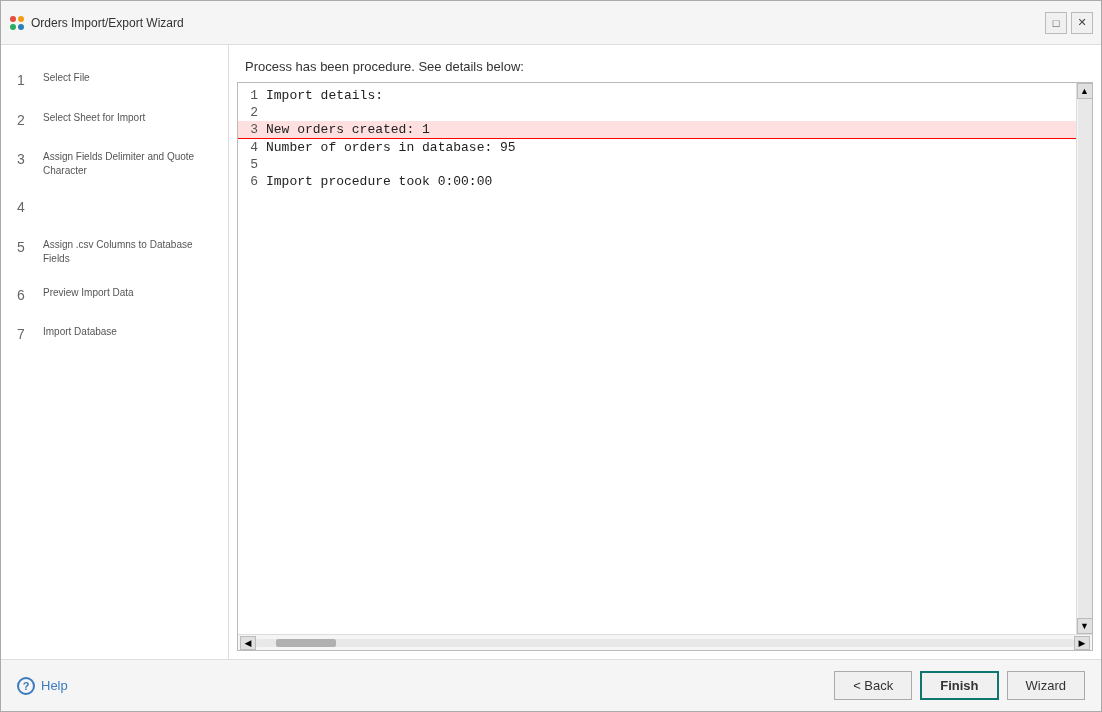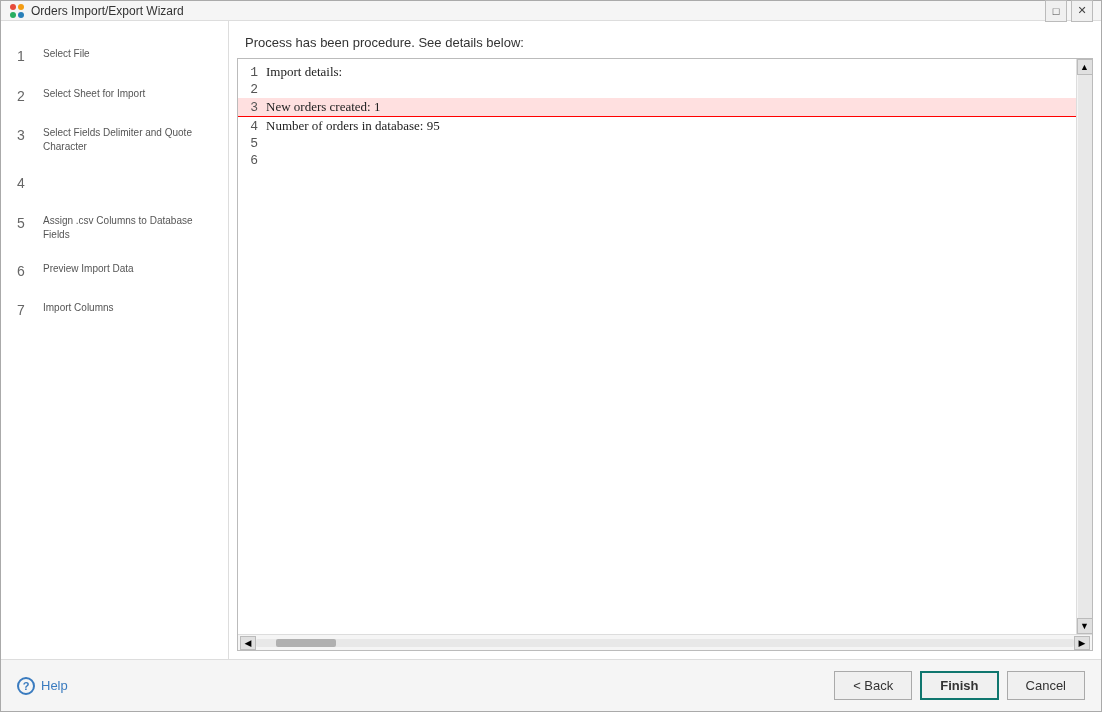--- a/index.html
+++ b/index.html
@@ -17,21 +17,21 @@
       height: 712px;
       background: #ffffff;
       border: 1px solid #aaa;
       box-shadow: 2px 2px 8px rgba(0,0,0,0.3);
       display: flex;
       flex-direction: column;
     }
     .title-bar {
       background: #f5f5f5;
       border-bottom: 1px solid #ddd;
-      height: 20px;
+      height: 44px;
       display: flex;
       align-items: center;
       padding: 0 8px;
       justify-content: space-between;
       flex-shrink: 0;
     }
     .title-bar-left {
       display: flex;
       align-items: center;
       gap: 6px;
@@ -146,21 +146,21 @@
     .line-number {
       color: #555;
       min-width: 28px;
       text-align: right;
       padding-right: 8px;
       user-select: none;
       font-family: 'Courier New', Courier, monospace;
       font-size: 13px;
     }
     .line-text {
-      font-family: Liberation Serif, serif;
+      font-family: Liberation Mono, monospace;
       font-size: 13px;
       color: #222;
     }
     .line-highlight {
       background-color: rgba(255,0,0,0.12);
       border-bottom: 1px solid red;
     }
 
     .scrollbar-track-h {
       flex: 1;
@@ -303,36 +303,36 @@
     <div class="sidebar-item">
       <span class="step-number">1</span>
       <span class="step-label">Select File</span>
     </div>
         <div class="sidebar-item">
       <span class="step-number">2</span>
       <span class="step-label">Select Sheet for Import</span>
     </div>
         <div class="sidebar-item">
       <span class="step-number">3</span>
-      <span class="step-label">Select Fields Delimiter and Quote Character</span>
+      <span class="step-label">Assign Fields Delimiter and Quote Character</span>
     </div>
         <div class="sidebar-item">
       <span class="step-number">4</span>
     </div>
         <div class="sidebar-item">
       <span class="step-number">5</span>
       <span class="step-label">Assign .csv Columns to Database Fields</span>
     </div>
         <div class="sidebar-item">
       <span class="step-number">6</span>
       <span class="step-label">Preview Import Data</span>
     </div>
         <div class="sidebar-item">
       <span class="step-number">7</span>
-      <span class="step-label">Import Columns</span>
+      <span class="step-label">Import Database</span>
     </div>
       </div>
 
     <div class="main-content">
       <div class="process-header">
         <span>Process has been procedure. See details below:</span>
       </div>
 
       <div class="log-container">
         <div style="display:flex; flex:1; overflow:hidden;">
@@ -352,20 +352,21 @@
               <div class="log-line">
       <span class="line-number">4</span>
       <span class="line-text">Number of orders in database: 95</span>
     </div>
               <div class="log-line">
       <span class="line-number">5</span>
       <span class="line-text"></span>
     </div>
               <div class="log-line">
       <span class="line-number">6</span>
+      <span class="line-text">Import procedure took 0:00:00</span>
     </div>
             </div>
           <div class="vertical-scroll">
             <div class="v-scroll-arrow">▲</div>
             <div class="v-scroll-track"></div>
             <div class="v-scroll-arrow">▼</div>
           </div>
         </div>
         <div class="log-scrollbar-h">
           <div class="scroll-arrow">◀</div>
@@ -379,16 +380,16 @@
   </div>
 
   <div class="footer">
     <div class="footer-left">
       <div class="help-icon">?</div>
       <span class="help-label">Help</span>
     </div>
     <div class="footer-buttons">
       <button class="btn">&lt; Back</button>
       <button class="btn btn-primary">Finish</button>
-      <button class="btn">Cancel</button>
+      <button class="btn">Wizard</button>
     </div>
   </div>
 </div>
 
 </body></html>

